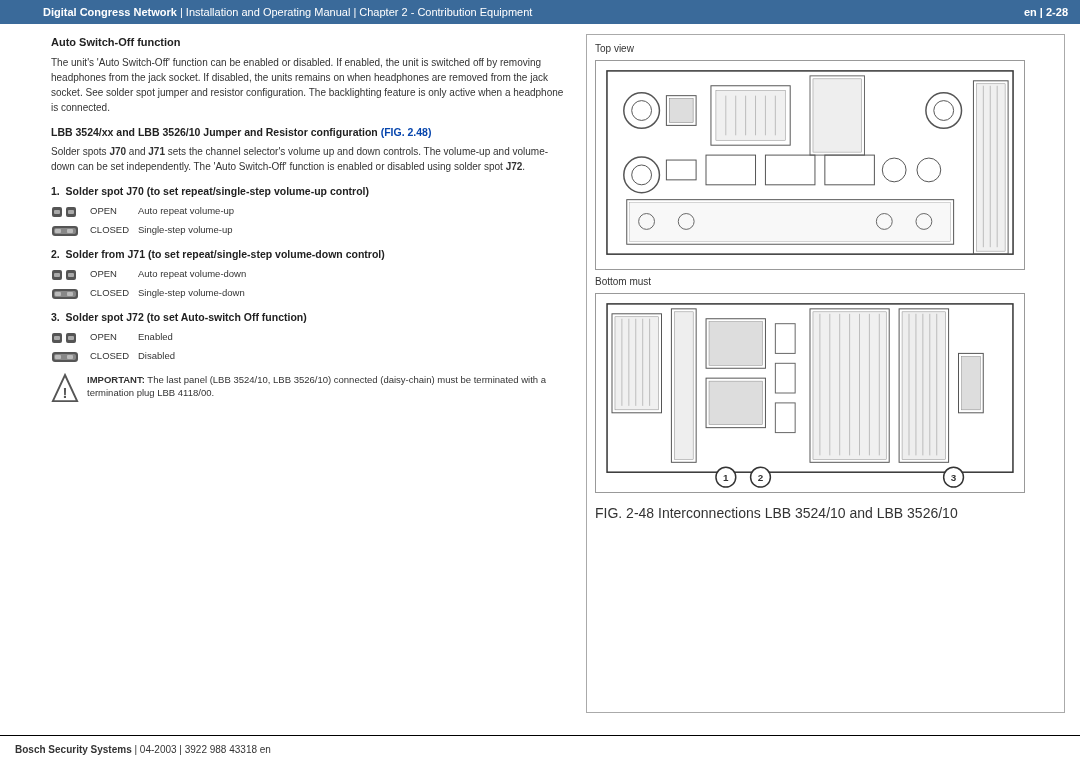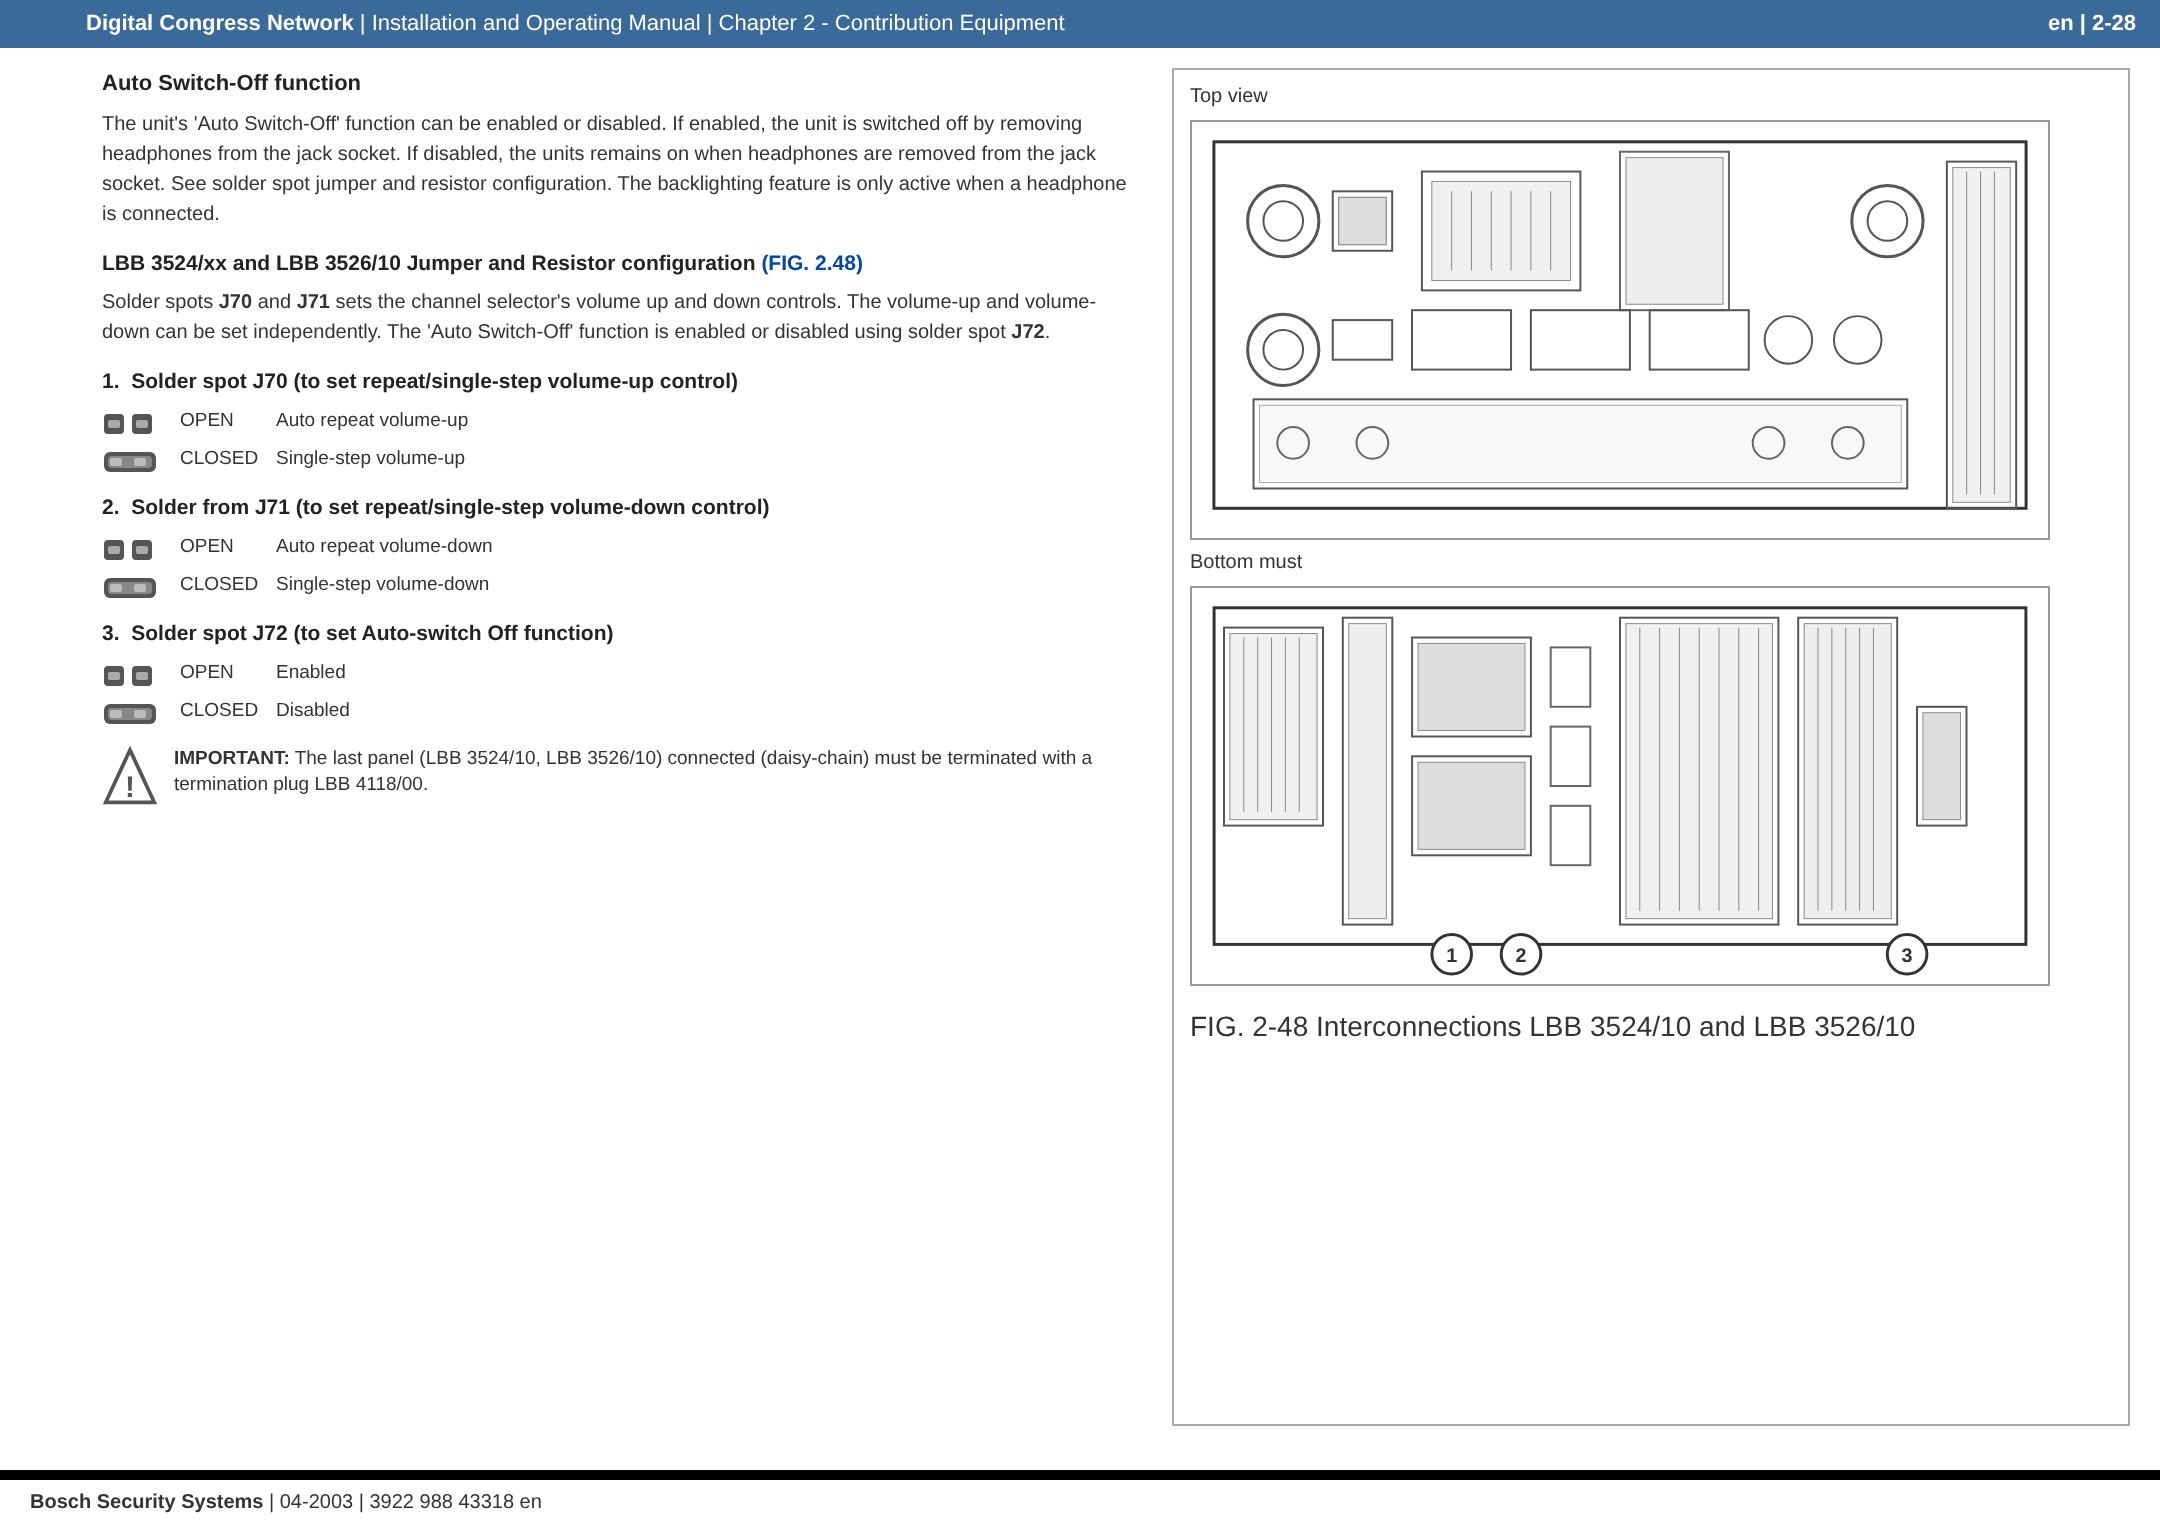--- a/index.html
+++ b/index.html
@@ -160,21 +160,21 @@
       margin-top: 6px;
     }
 
     
     .footer {
       position: absolute;
       bottom: 0;
       left: 0;
       right: 0;
       height: 28px;
-      border-top: 5px solid #000000;
+      border-top: 1px solid #000000;
       display: flex;
       justify-content: space-between;
       align-items: center;
       padding: 0 15px;
       font-size: 10px;
       color: #333;
     }
 
     .footer strong { font-weight: bold; }
 

